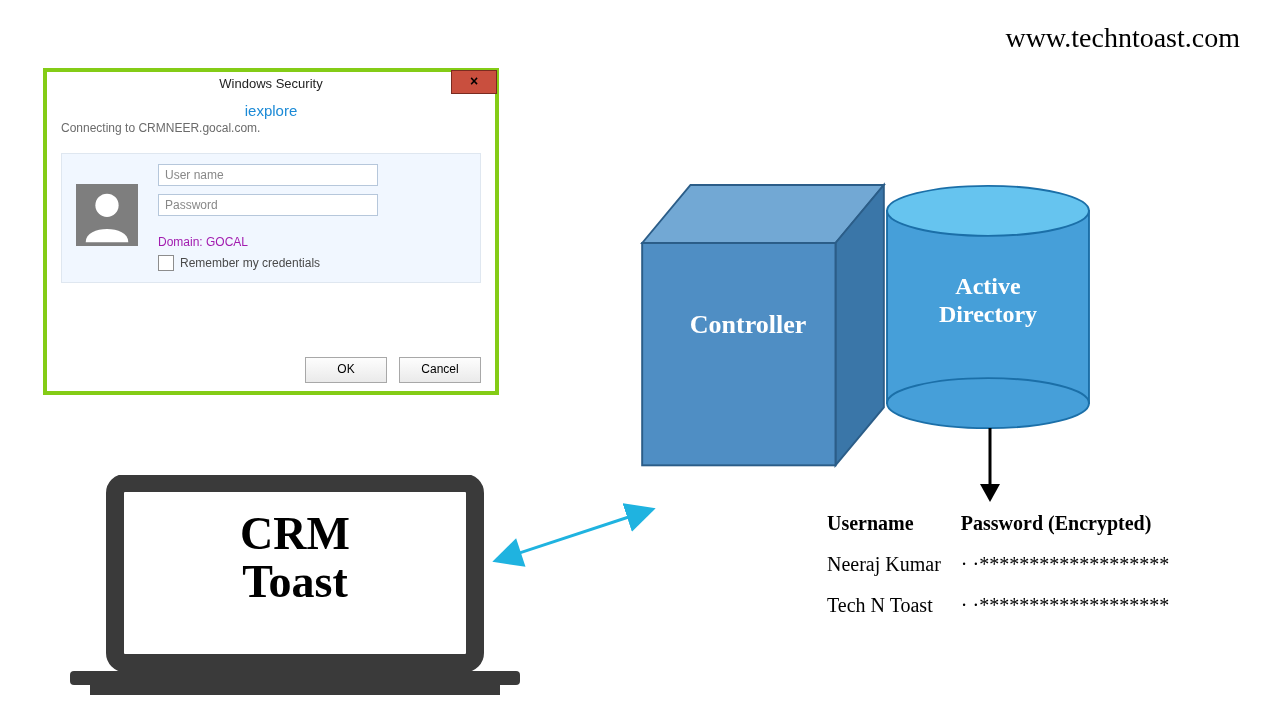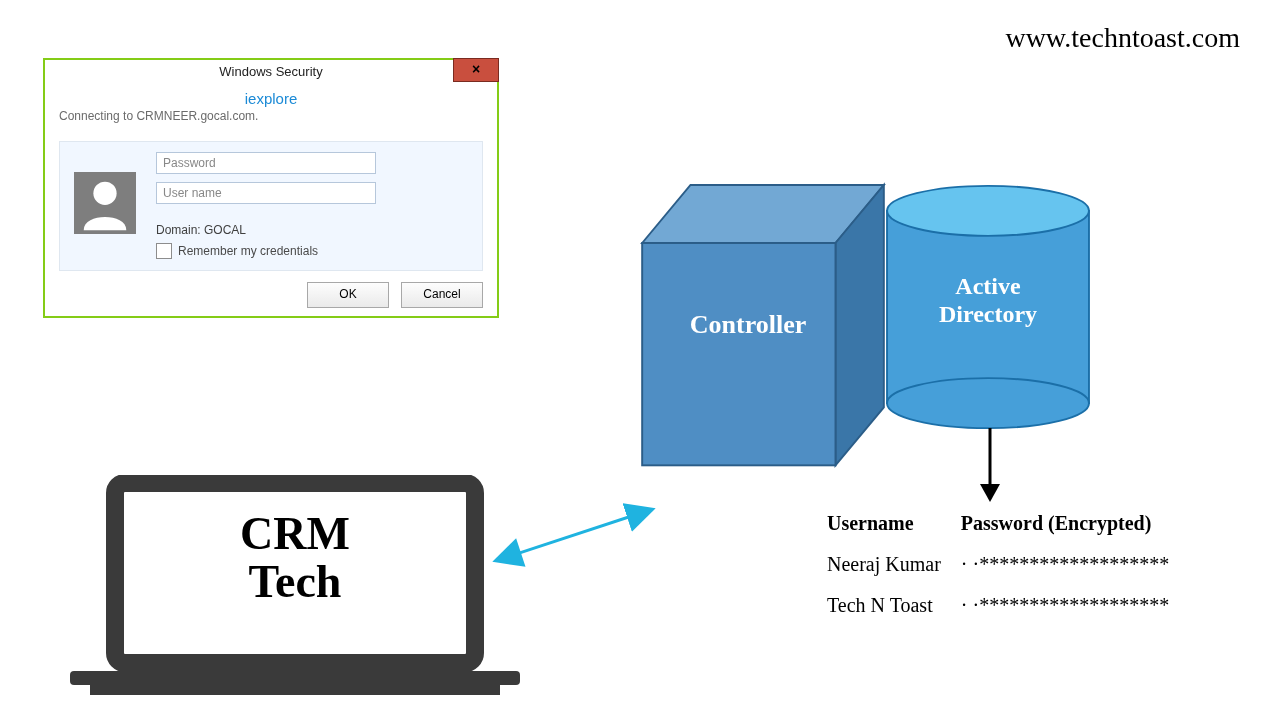--- a/index.html
+++ b/index.html
@@ -8,23 +8,23 @@
     background: #fff;
     font-family: "Times New Roman", Times, serif;
     color: #000;
     overflow: hidden;
     position: relative;
   }
   .canvas { position: relative; width: 1280px; height: 720px; border-radius: 17px; }
 
   
   .ws-dialog {
-    position: absolute; left: 43px; top: 58px;
-    width: 456px; height: 260px;
-    border: 2px solid #84cc16;
+    position: absolute; left: 43px; top: 68px;
+    width: 456px; height: 327px;
+    border: 4px solid #84cc16;
     background: #fff;
     box-sizing: border-box;
     font-family: "Segoe UI", Arial, sans-serif;
   }
   .ws-titlebar {
     height: 24px; background: #fff;
     position: relative;
     text-align: center;
   }
   .ws-title {
@@ -53,21 +53,21 @@
   }
   .ws-avatar svg { width: 100%; height: 100%; display:block; }
   .ws-fields { position: absolute; left: 96px; top: 10px; right: 12px; }
   .ws-input {
     width: 220px; height: 22px; box-sizing: border-box;
     border: 1px solid #b6c7db; background: #fff;
     padding: 0 6px; font-size: 12px; color: #888;
     line-height: 20px; margin-bottom: 8px;
     font-family: "Segoe UI", Arial, sans-serif;
   }
-  .ws-domain { font-size: 12px; color: #404040; margin-top: 19px; }
+  .ws-domain { font-size: 12px; color: #a21caf; margin-top: 19px; }
   .ws-remember { margin-top: 6px; font-size: 12px; color:#4a4a4a; display:flex; align-items:center; gap:6px; }
   .ws-check {
     width: 14px; height: 14px; border: 1px solid #8d8d8d; background:#fff;
     display:inline-block;
   }
   .ws-buttons {
     position:absolute; right:14px; bottom:8px; display:flex; gap:12px;
   }
   .ws-btn {
     width: 80px; height: 24px;
@@ -153,22 +153,22 @@
     </div>
     <div class="ws-form">
       <div class="ws-avatar">
         <svg viewBox="0 0 64 64">
           <rect width="64" height="64" fill="#7e7e7e"></rect>
           <circle cx="32" cy="22" r="12" fill="#fff"></circle>
           <path d="M10 60 C10 42 54 42 54 60 Z" fill="#fff"></path>
         </svg>
       </div>
       <div class="ws-fields">
+        <div class="ws-input" title="User name">User name</div>
         <div class="ws-input" title="Password">Password</div>
-        <div class="ws-input" title="User name">User name</div>
         <div class="ws-domain">Domain: GOCAL</div>
         <div class="ws-remember">
           <span class="ws-check"></span>
           <span>Remember my credentials</span>
         </div>
       </div>
     </div>
     <div class="ws-buttons">
       <div class="ws-btn">OK</div>
       <div class="ws-btn">Cancel</div>
@@ -209,21 +209,21 @@
   <div class="laptop">
     <svg viewBox="0 0 470 230">
       <rect x="55" y="8" width="360" height="180" rx="10" ry="10" fill="none" stroke="#3a3a3a" stroke-width="18"></rect>
       <rect x="74" y="26" width="322" height="144" fill="#fff"></rect>
       <rect x="10" y="196" width="450" height="14" rx="4" fill="#3a3a3a"></rect>
       <rect x="30" y="210" width="410" height="10" fill="#3a3a3a"></rect>
     </svg>
   </div>
   <div class="laptop-label">
     <div>CRM</div>
-    <div>Tech</div>
+    <div>Toast</div>
   </div>
 
   <div class="link-arrow">
     <svg width="170" height="70" viewBox="0 0 170 70">
       <defs>
         <marker id="ahR" markerWidth="12" markerHeight="12" refX="8" refY="5" orient="auto">
           <polygon points="0,0 10,5 0,10" fill="#1fb3e0"></polygon>
         </marker>
         <marker id="ahL" markerWidth="12" markerHeight="12" refX="2" refY="5" orient="auto">
           <polygon points="10,0 0,5 10,10" fill="#1fb3e0"></polygon>

